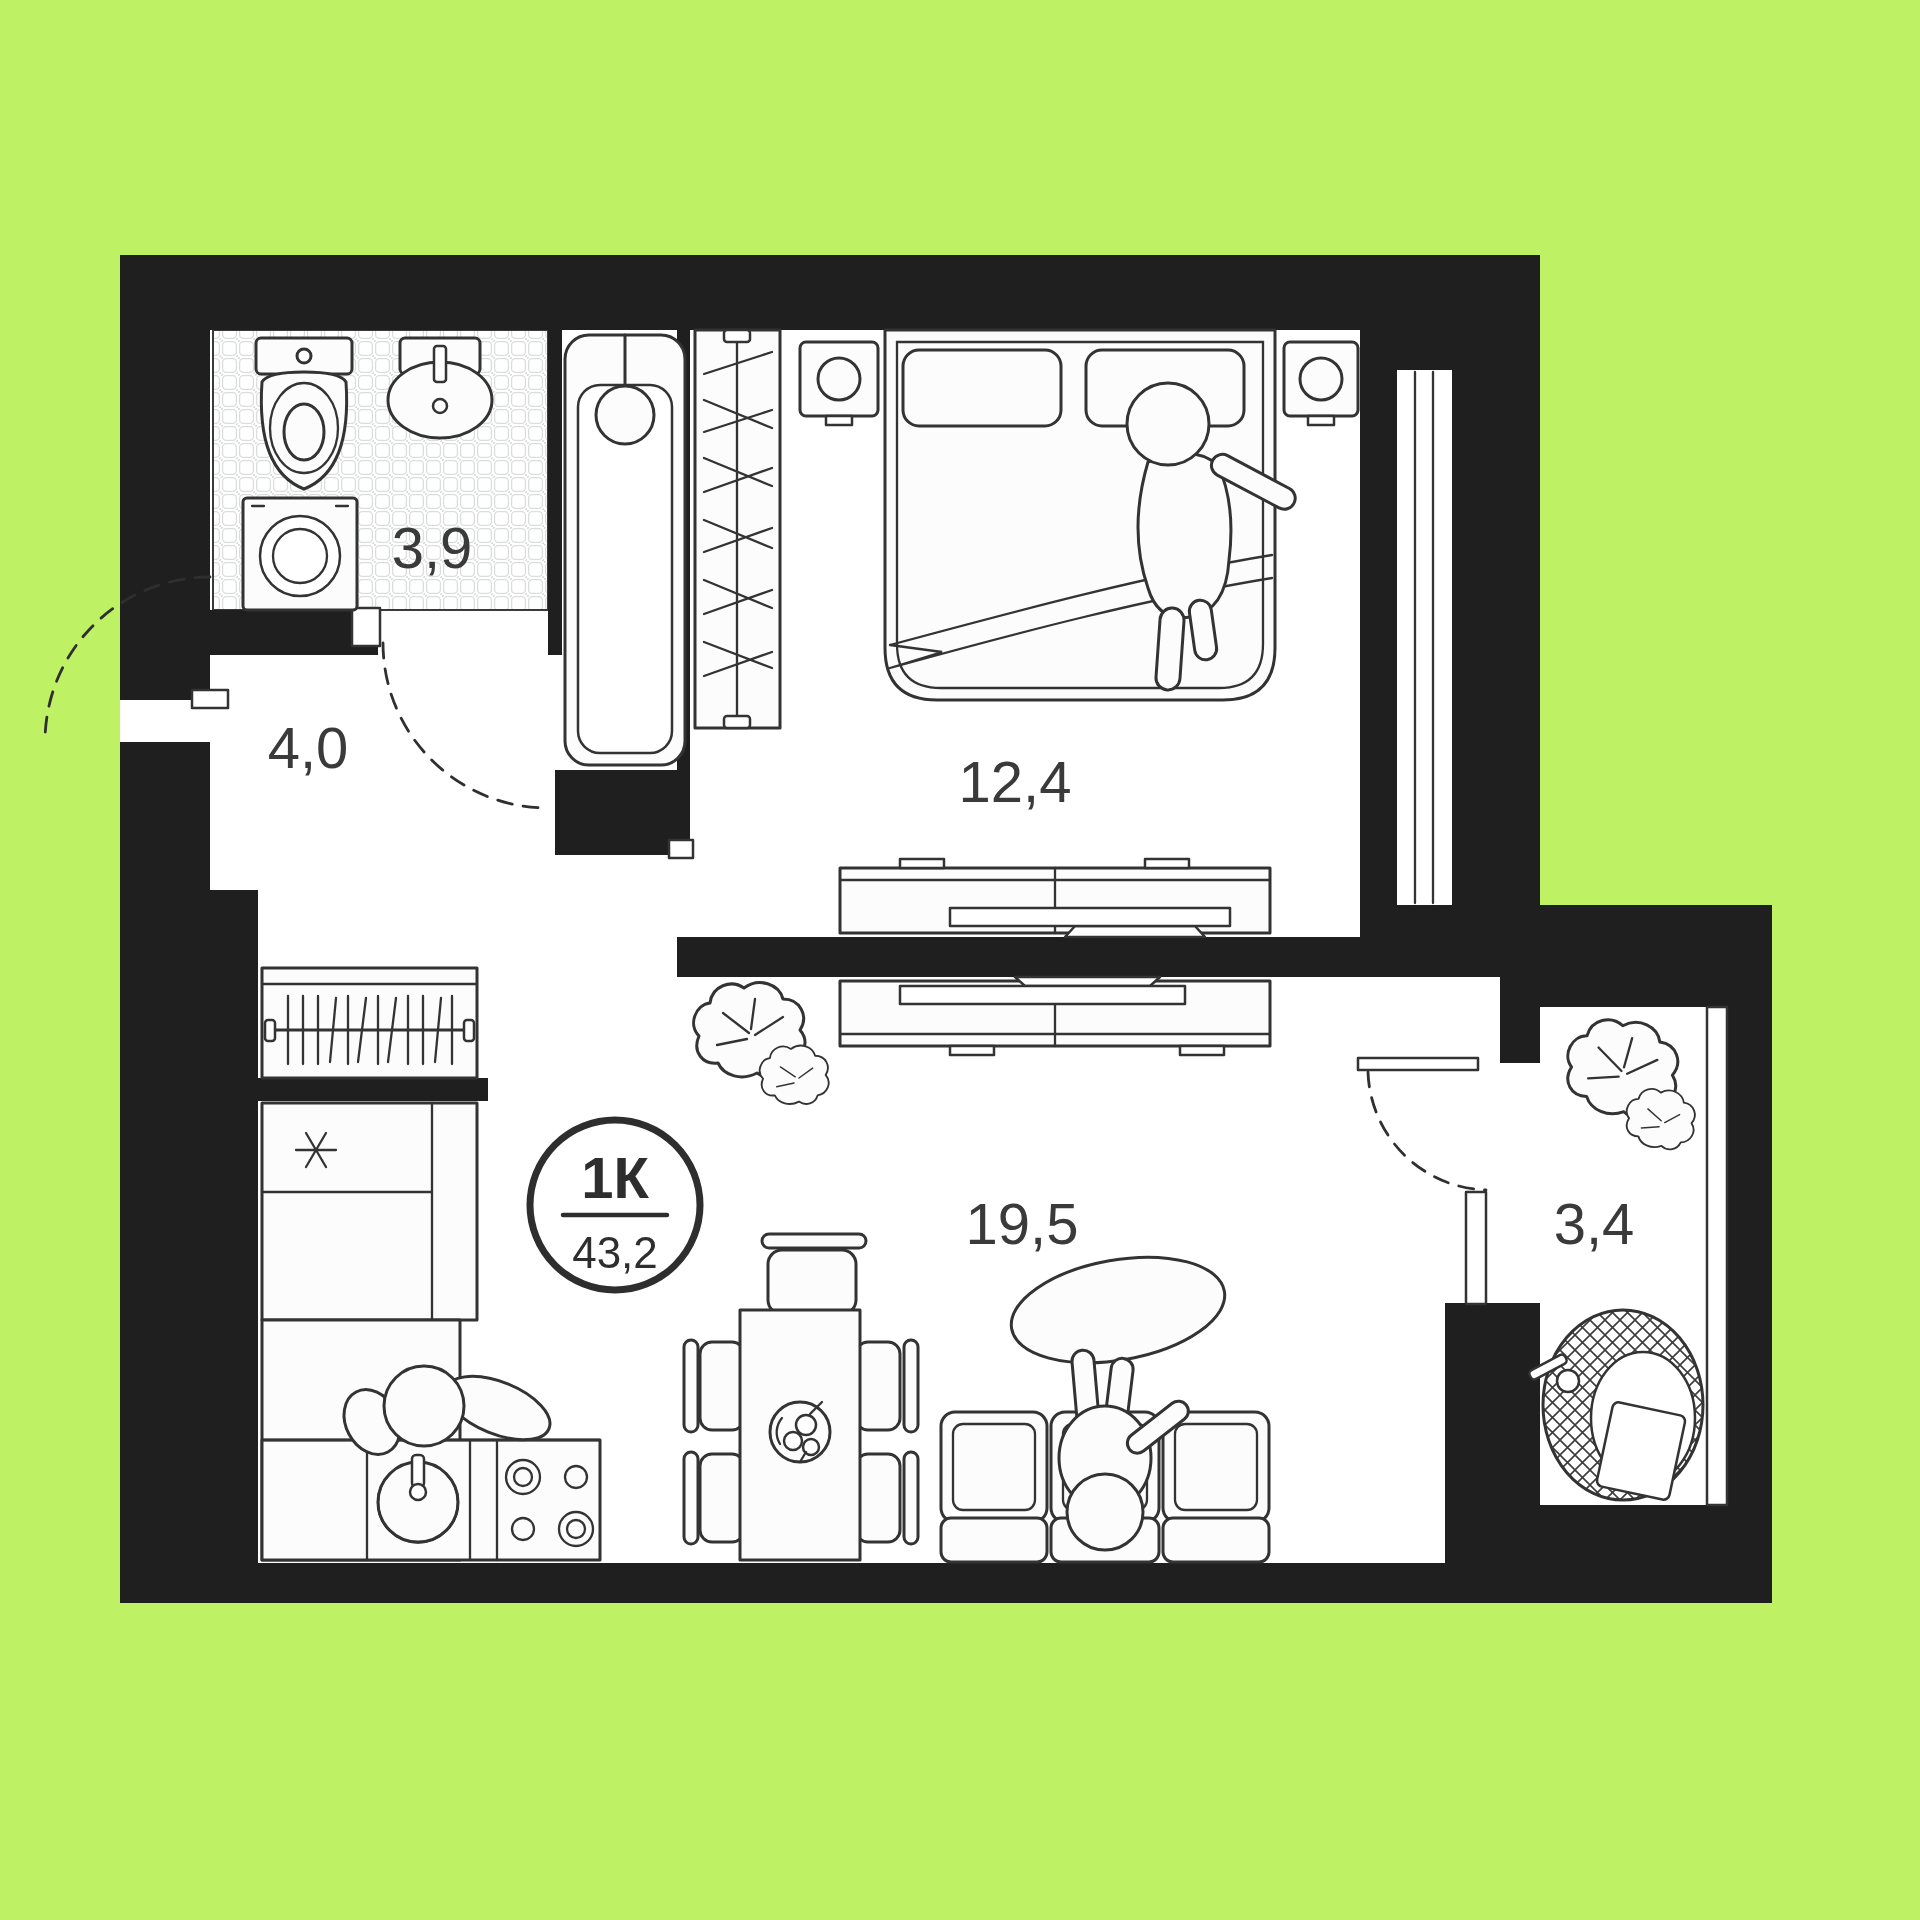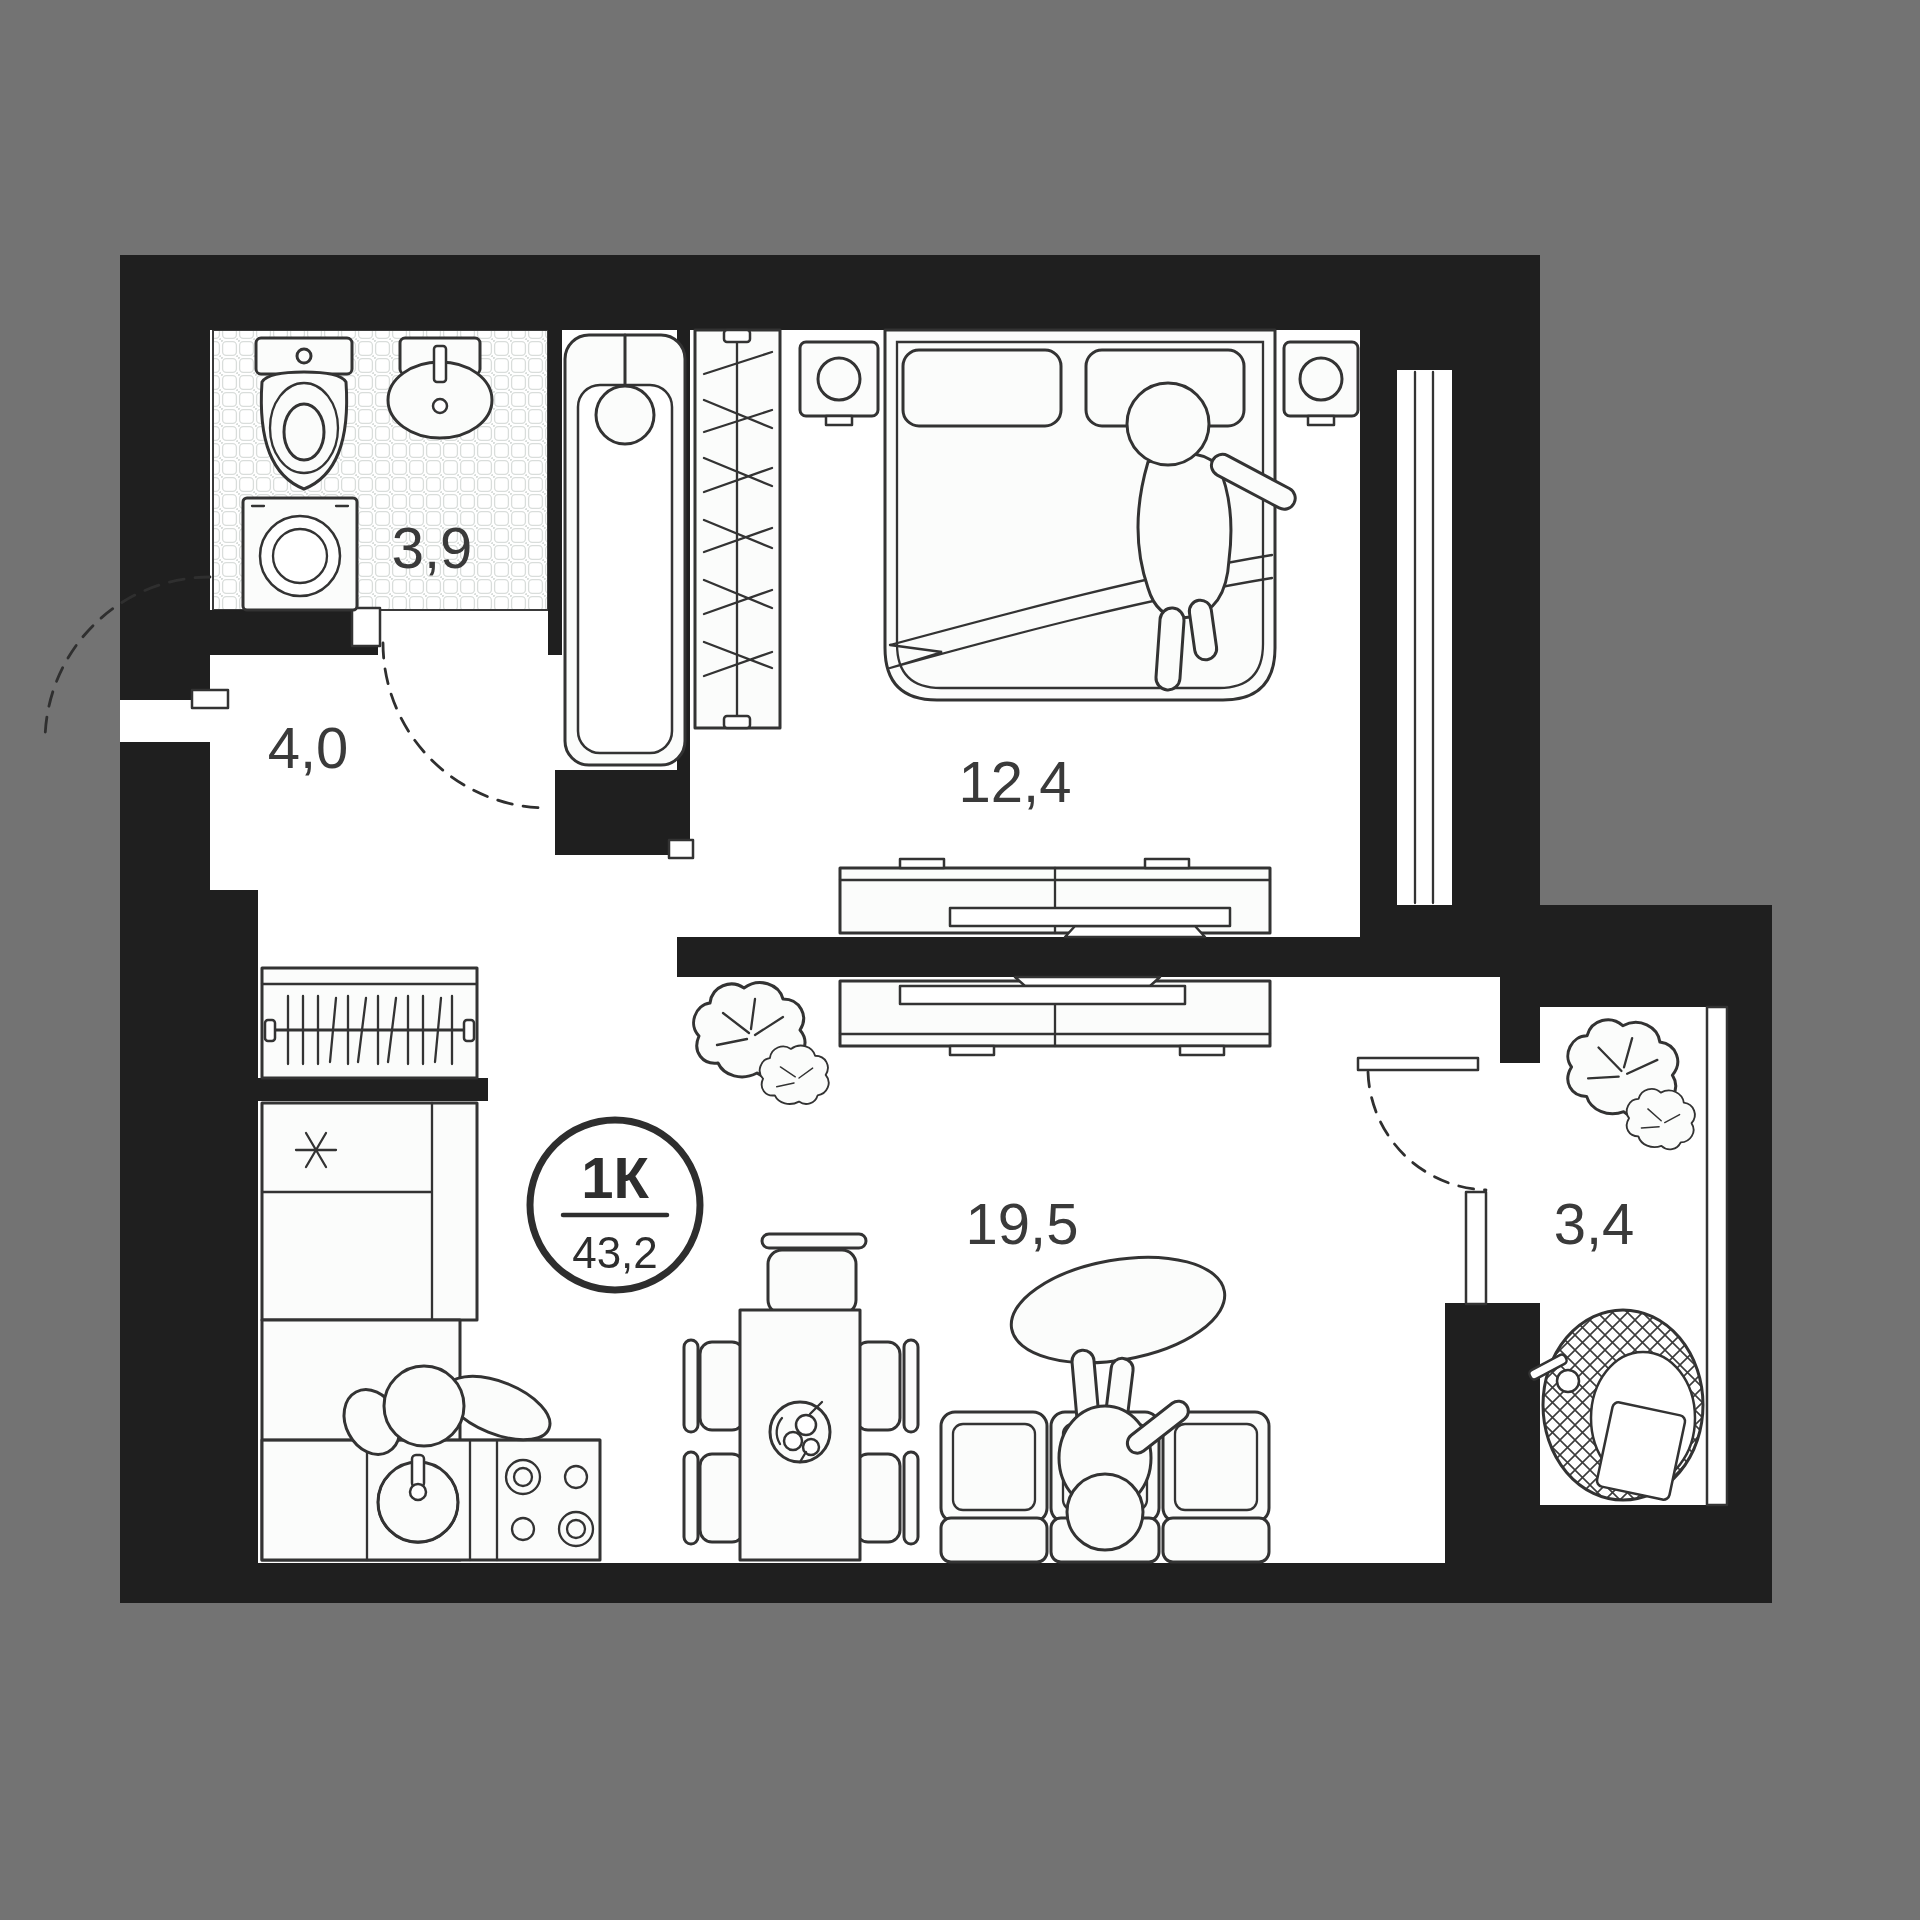--- a/index.html
+++ b/index.html
@@ -1,16 +1,16 @@
 <!DOCTYPE html>
 <html><head>
 <meta charset="utf-8">
 <style>
   html,body{margin:0;padding:0;background:#000;}
-  .stage{position:relative;width:1920px;height:1920px;margin:0 auto;background:#737373;overflow:hidden;}
+  .stage{position:relative;width:1920px;height:1920px;margin:0 auto;background:#bef264;overflow:hidden;}
   svg{display:block;width:100%;height:100%;}
   .wall{fill:#1f1f1f;stroke:none;}
   .floor{fill:#ffffff;stroke:none;}
   .f{fill:#fbfcfb;stroke:#333;stroke-width:3;stroke-linejoin:round;stroke-linecap:round;}
   .f2{fill:#ffffff;stroke:#333;stroke-width:2.5;stroke-linejoin:round;stroke-linecap:round;}
   .s{fill:none;stroke:#333;stroke-width:3;stroke-linecap:round;stroke-linejoin:round;}
   .s2{fill:none;stroke:#333;stroke-width:2.3;stroke-linecap:round;}
   .dash{fill:none;stroke:#2f2f2f;stroke-width:2.8;stroke-dasharray:15 11;stroke-linecap:round;}
   .lbl{font-family:"Liberation Sans","DejaVu Sans",sans-serif;font-size:58px;fill:#3a3a3a;}
   .badge-type{font-family:"Liberation Sans","DejaVu Sans",sans-serif;font-size:58px;font-weight:700;fill:#2e2e2e;}

